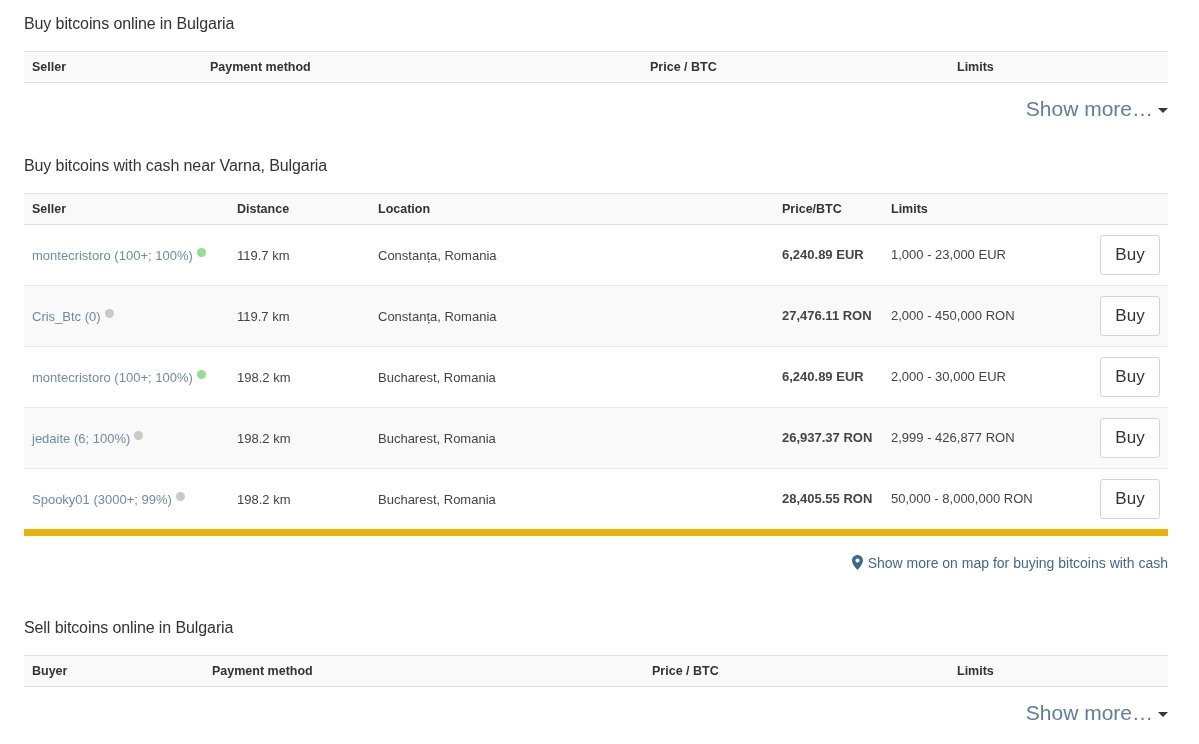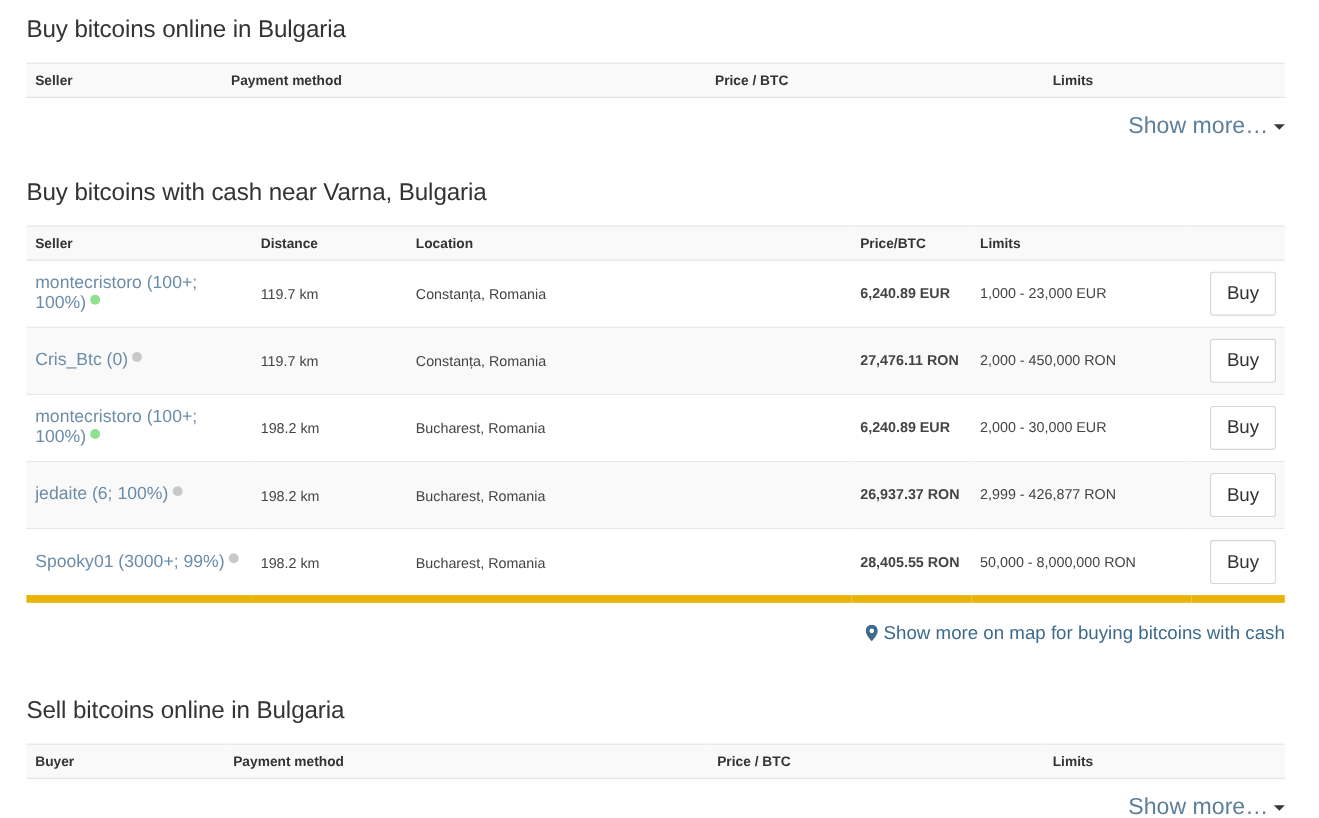--- a/index.html
+++ b/index.html
@@ -17,21 +17,21 @@
     overflow: hidden;
   }
   .page {
     position: relative;
     width: 1199px;
     height: 744px;
   }
 
   
   .section-title {
-    font-size: 22px;
+    font-size: 16px;
     font-weight: 400;
     color: #333333;
     margin: 0;
     padding: 0;
     line-height: 1;
     letter-spacing: -0.1px;
   }
 
   
   .ad-table {
@@ -85,21 +85,21 @@
     text-align: left;
     padding: 8px;
     height: 31px;
     vertical-align: middle;
     white-space: nowrap;
   }
 
   
   .seller-link {
     color: #6b8ca8;
-    font-size: 16px;
+    font-size: 13px;
     text-decoration: none;
     cursor: pointer;
   }
   .status-dot {
     display: inline-block;
     width: 9px;
     height: 9px;
     border-radius: 50%;
     margin-left: 4px;
     vertical-align: 3px;
@@ -164,21 +164,21 @@
   }
 
   .map-link-row {
     width: 1144px;
     margin-left: 24px;
     text-align: right;
     padding-top: 18px;
   }
   .map-link {
     color: #3d6a8c;
-    font-size: 17px;
+    font-size: 14px;
     text-decoration: none;
     cursor: pointer;
     white-space: nowrap;
   }
   .pin-icon {
     display: inline-block;
     vertical-align: -2px;
     margin-right: 5px;
   }
 

